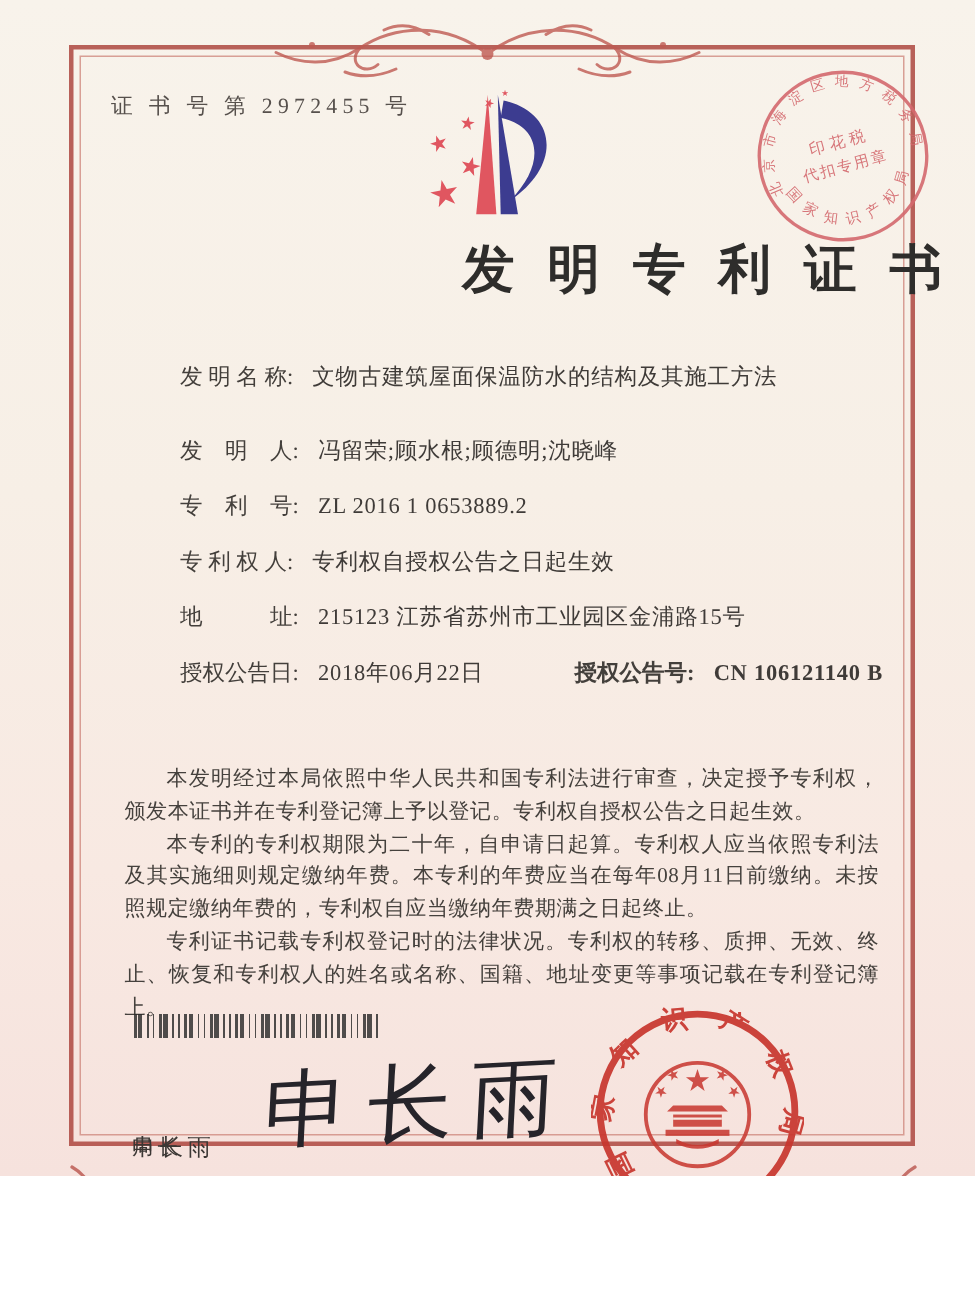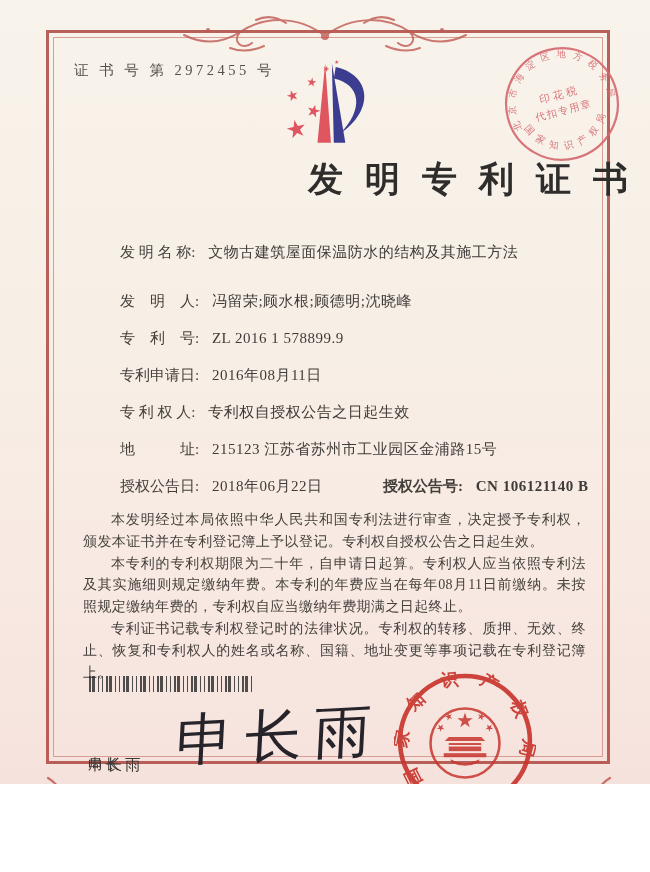--- a/index.html
+++ b/index.html
@@ -134,25 +134,21 @@
     <div class="frow gap">
       <span class="flabel">发 明 名 称:</span>
       <span class="fvalue">文物古建筑屋面保温防水的结构及其施工方法</span>
     </div>
     <div class="frow">
       <span class="flabel">发　明　人:</span>
       <span class="fvalue">冯留荣;顾水根;顾德明;沈晓峰</span>
     </div>
     <div class="frow">
       <span class="flabel">专　利　号:</span>
-      <span class="fvalue">ZL 2016 1 578899.9</span>
-    </div>
-    <div class="frow">
-      <span class="flabel">专利申请日:</span>
-      <span class="fvalue">2016年08月11日</span>
+      <span class="fvalue">ZL 2016 1 0653889.2</span>
     </div>
     <div class="frow">
       <span class="flabel">专 利 权 人:</span>
       <span class="fvalue">专利权自授权公告之日起生效</span>
     </div>
     <div class="frow">
       <span class="flabel">地　　　址:</span>
       <span class="fvalue">215123 江苏省苏州市工业园区金浦路15号</span>
     </div>
     <div class="frow">

